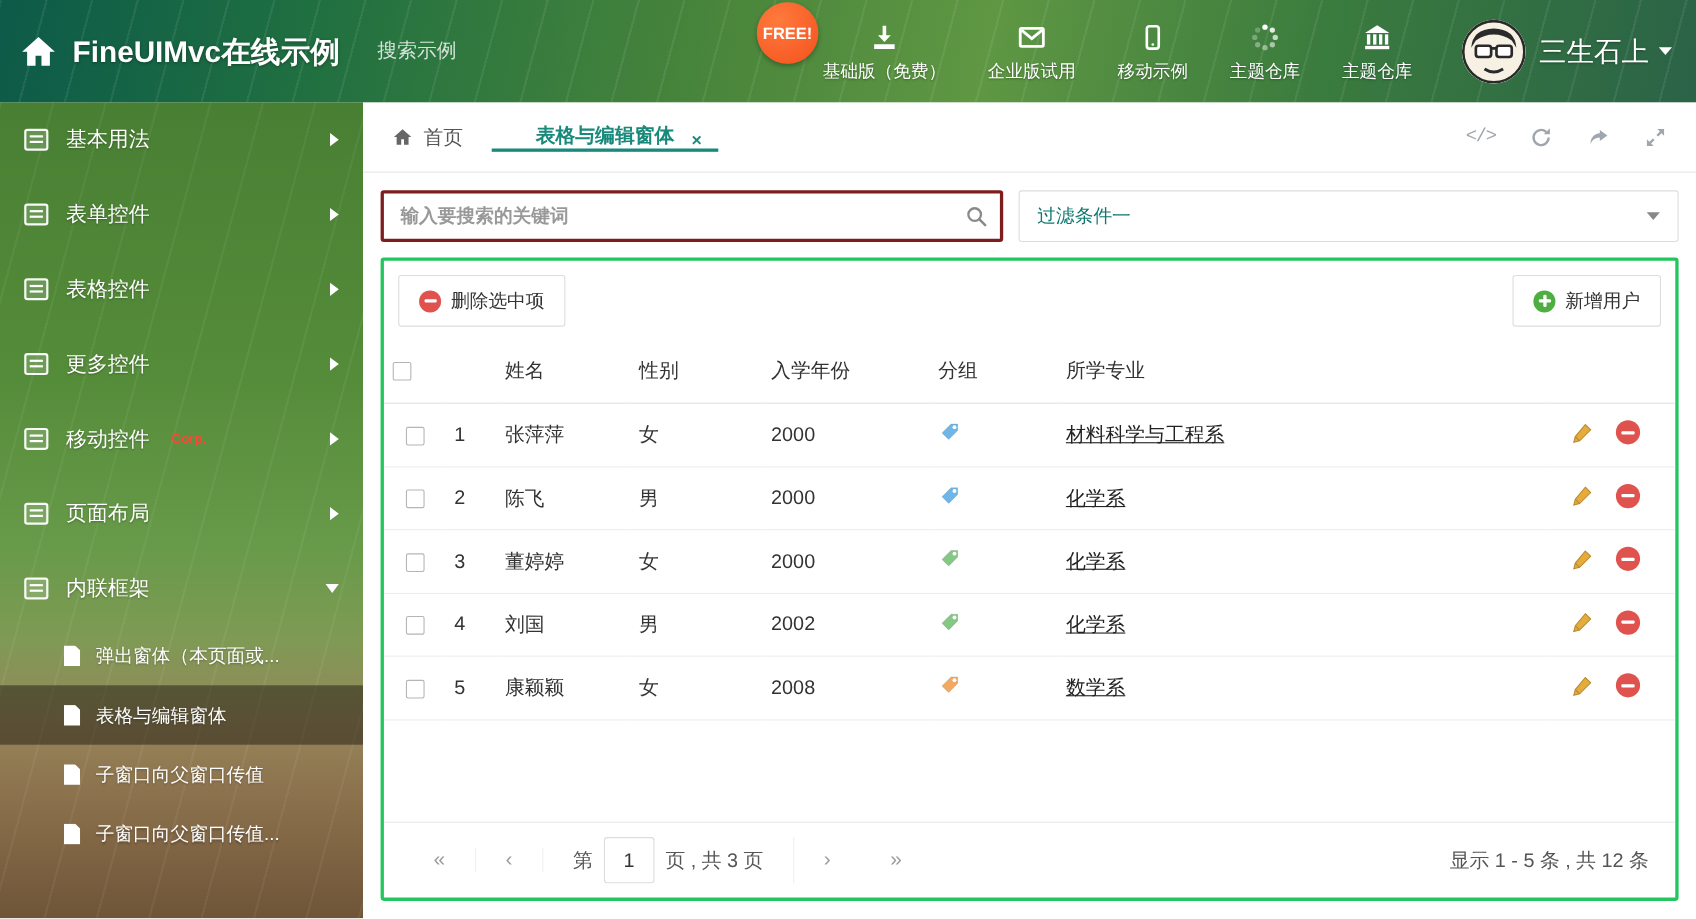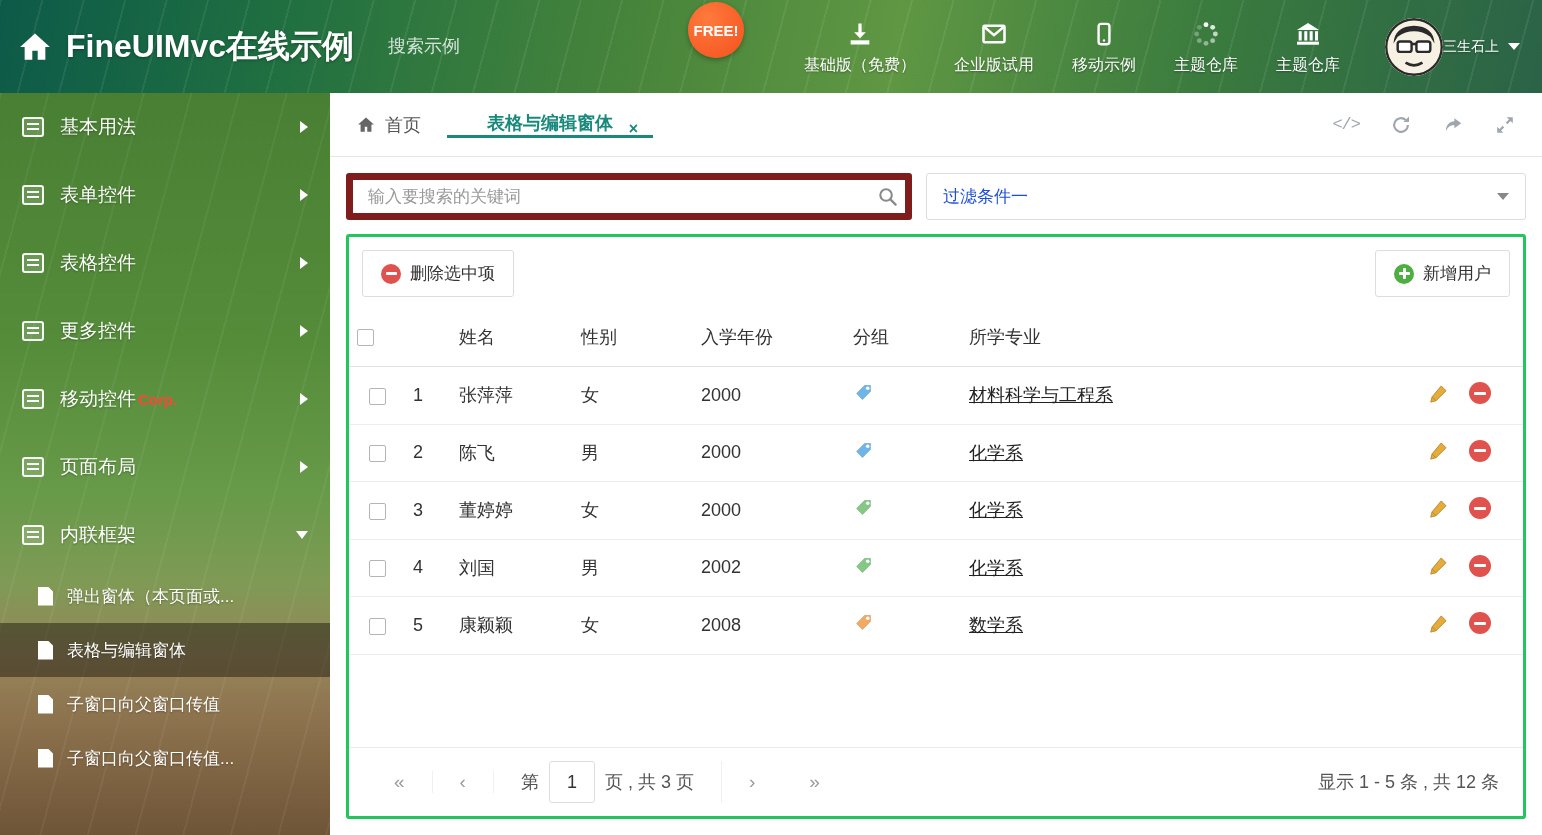--- a/index.html
+++ b/index.html
@@ -8,81 +8,81 @@
 
   
   .header {
     position:absolute; top:0; left:0; right:0; height:93px; color:#fff;
     display:flex; align-items:center; z-index:5;
     background:
       repeating-linear-gradient(105deg, rgba(255,255,255,0.07) 0 2px, transparent 2px 40px),
       linear-gradient(100deg,#0d5a49 0%,#1f6f41 18%,#49853b 42%,#5f9743 58%,#3a7b3e 78%,#2a6347 100%);
   }
   .header .logo-icon { margin-left:18px; width:34px; height:34px; flex:none; }
-  .app-title { font-size:32px; font-weight:bold; margin-left:14px; text-shadow:0 1px 3px rgba(0,0,0,.35); white-space:nowrap; }
+  .app-title { font-size:27px; font-weight:bold; margin-left:14px; text-shadow:0 1px 3px rgba(0,0,0,.35); white-space:nowrap; }
   .hdr-search { display:flex; align-items:center; margin-left:34px; width:205px; }
   .hdr-search input {
     flex:1; background:transparent; border:none; outline:none; color:#fff; font-size:18px;
     font-family:inherit;
   }
   .hdr-search input::placeholder { color:rgba(255,255,255,.8); }
   .free-badge {
     position:absolute; left:688px; top:2px; width:56px; height:56px; border-radius:50%;
     background:radial-gradient(circle at 35% 30%, #ff7a3c, #f4511e);
     color:#fff; font-weight:bold; font-size:15px; display:flex; align-items:center; justify-content:center;
     box-shadow:0 2px 5px rgba(0,0,0,.3); z-index:6;
   }
   .hdr-nav { display:flex; margin-left:auto; align-items:flex-end; }
   .nav-item { display:flex; flex-direction:column; align-items:center; margin:12px 19px; cursor:pointer; }
   .nav-item .nico { height:30px; display:flex; align-items:flex-end; }
   .nav-item .nlabel { font-size:16px; margin-top:7px; white-space:nowrap; text-shadow:0 1px 2px rgba(0,0,0,.35); }
   .user-box { display:flex; align-items:center; margin:0 22px 0 26px; cursor:pointer; }
   .avatar { width:58px; height:58px; border-radius:50%; overflow:hidden; background:#f6f1e3; flex:none; }
-  .user-name { font-size:14px; white-space:nowrap; text-shadow:0 1px 2px rgba(0,0,0,.35); }
+  .user-name { font-size:25px; margin-left:12px; white-space:nowrap; text-shadow:0 1px 2px rgba(0,0,0,.35); }
   .caret-down-w { width:0; height:0; border-left:6px solid transparent; border-right:6px solid transparent; border-top:7px solid #fff; margin-left:9px; }
 
   
   .sidebar {
     position:absolute; top:93px; left:0; bottom:0; width:330px; color:#fff; overflow:hidden; z-index:4;
     background:
       repeating-linear-gradient(105deg, rgba(255,255,255,0.05) 0 2px, transparent 2px 46px),
       linear-gradient(180deg,#497f33 0%,#558c3a 34%,#679a49 54%,#7f9a55 66%,#97855a 76%,#8a6f4b 86%,#6f5538 100%);
   }
   .side-item { display:flex; align-items:center; height:68px; padding:0 22px; cursor:pointer; font-size:19px; text-shadow:0 1px 2px rgba(0,0,0,.3); }
   .side-ico { width:22px; height:20px; margin-right:16px; flex:none; border:2px solid rgba(255,255,255,.95); border-radius:3px; position:relative; background:rgba(255,255,255,.15); }
   .side-ico::after { content:""; position:absolute; left:3px; right:3px; top:4px; height:2px; background:#fff; box-shadow:0 5px 0 #fff; }
-  .corp-badge { color:#ff4538; font-size:15px; margin-left:2px; font-weight:bold; text-shadow:none; }
+  .corp-badge { color:#ff4538; font-size:12px; margin-left:20px; font-weight:bold; text-shadow:none; }
   .corp-badge:empty { display:none; }
   .side-item .caret { margin-left:auto; width:0; height:0; }
   .side-item.collapsed .caret { border-top:6px solid transparent; border-bottom:6px solid transparent; border-left:8px solid #fff; }
   .side-item.expanded .caret { border-left:6px solid transparent; border-right:6px solid transparent; border-top:8px solid #fff; }
-  .sub-item { display:flex; align-items:center; height:54px; padding:0 20px 0 38px; font-size:17px; cursor:pointer; text-shadow:0 1px 2px rgba(0,0,0,.3); white-space:nowrap; }
+  .sub-item { display:flex; align-items:center; height:54px; padding:0 20px 0 58px; font-size:17px; cursor:pointer; text-shadow:0 1px 2px rgba(0,0,0,.3); white-space:nowrap; }
   .sub-item.active { background:rgba(0,0,0,.40); }
   .page-ico { width:15px; height:19px; background:#fff; margin-right:14px; flex:none; clip-path:polygon(0 0, 66% 0, 100% 26%, 100% 100%, 0 100%); }
 
   
   .main { position:absolute; top:93px; left:330px; right:0; bottom:0; background:#fff; display:flex; flex-direction:column; }
   .tabbar { height:64px; flex:none; display:flex; align-items:center; border-bottom:1px solid #e6e6e6; }
   .tab { display:flex; align-items:center; padding:0 26px; font-size:18px; color:#555; cursor:pointer; gap:9px; }
   .tab-active { position:relative; padding:0 40px; color:#18897a; font-weight:bold; border-bottom:3px solid #18897a; }
   .tab-close { position:absolute; top:10px; right:15px; font-size:16px; font-weight:bold; color:#18897a; line-height:1; cursor:pointer; }
   .tab-tools { margin-left:auto; display:flex; align-items:center; gap:30px; padding-right:26px; color:#a0a6ad; }
   .tool-ico { cursor:pointer; display:flex; align-items:center; }
   .code-ico { font-size:17px; letter-spacing:-1px; font-family:"Liberation Mono","DejaVu Sans Mono",monospace; }
 
   .content { flex:1; min-height:0; padding:16px; display:flex; flex-direction:column; }
   .filter-row { display:flex; gap:14px; flex:none; }
   .search-box { position:relative; flex:1; }
   .search-box input {
-    width:100%; height:47px; border:7px solid #7f1d1d; border-radius:3px; padding:0 46px 0 15px;
-    font-size:17px; color:#333; outline:none; font-family:inherit;
+    width:100%; height:47px; border:3px solid #7f1d1d; border-radius:3px; padding:0 46px 0 15px;
+    font-size:17px; color:#333; outline:none; font-family:inherit;font-weight:bold;
   }
   .search-box input::placeholder { color:#999; }
   .search-box .mag { position:absolute; right:13px; top:12px; }
-  .dropdown { flex:1; height:47px; border:1px solid #ddd; border-radius:3px; display:flex; align-items:center; padding:0 16px; font-size:17px; color:#1d4ed8; cursor:pointer; }
+  .dropdown { flex:1; height:47px; border:1px solid #ddd; border-radius:3px; display:flex; align-items:center; padding:0 16px; font-size:17px; color:#0f766e; cursor:pointer; }
   .caret-down-g { width:0; height:0; border-left:6px solid transparent; border-right:6px solid transparent; border-top:7px solid #888; margin-left:auto; }
 
   .panel { flex:1; min-height:0; margin-top:14px; border:3px solid #22c55e; border-radius:3px; display:flex; flex-direction:column; overflow:hidden; }
   .ptoolbar { flex:none; padding:13px 13px 11px; display:flex; }
   .btn { display:inline-flex; align-items:center; gap:9px; height:47px; padding:0 18px; border:1px solid #ddd; border-radius:3px; background:#fff; font-size:17px; color:#333; cursor:pointer; font-family:inherit; }
   .btn-add { margin-left:auto; }
   .icon-minus { width:20px; height:20px; border-radius:50%; background:#e0524e; position:relative; display:inline-block; flex:none; }
   .icon-minus::after { content:""; position:absolute; left:4.5px; top:8.5px; width:11px; height:3px; background:#fff; border-radius:1px; }
   .icon-plus { width:20px; height:20px; border-radius:50%; background:#4fae41; position:relative; display:inline-block; flex:none; }
   .icon-plus::before { content:""; position:absolute; left:4.5px; top:8.5px; width:11px; height:3px; background:#fff; border-radius:1px; }

